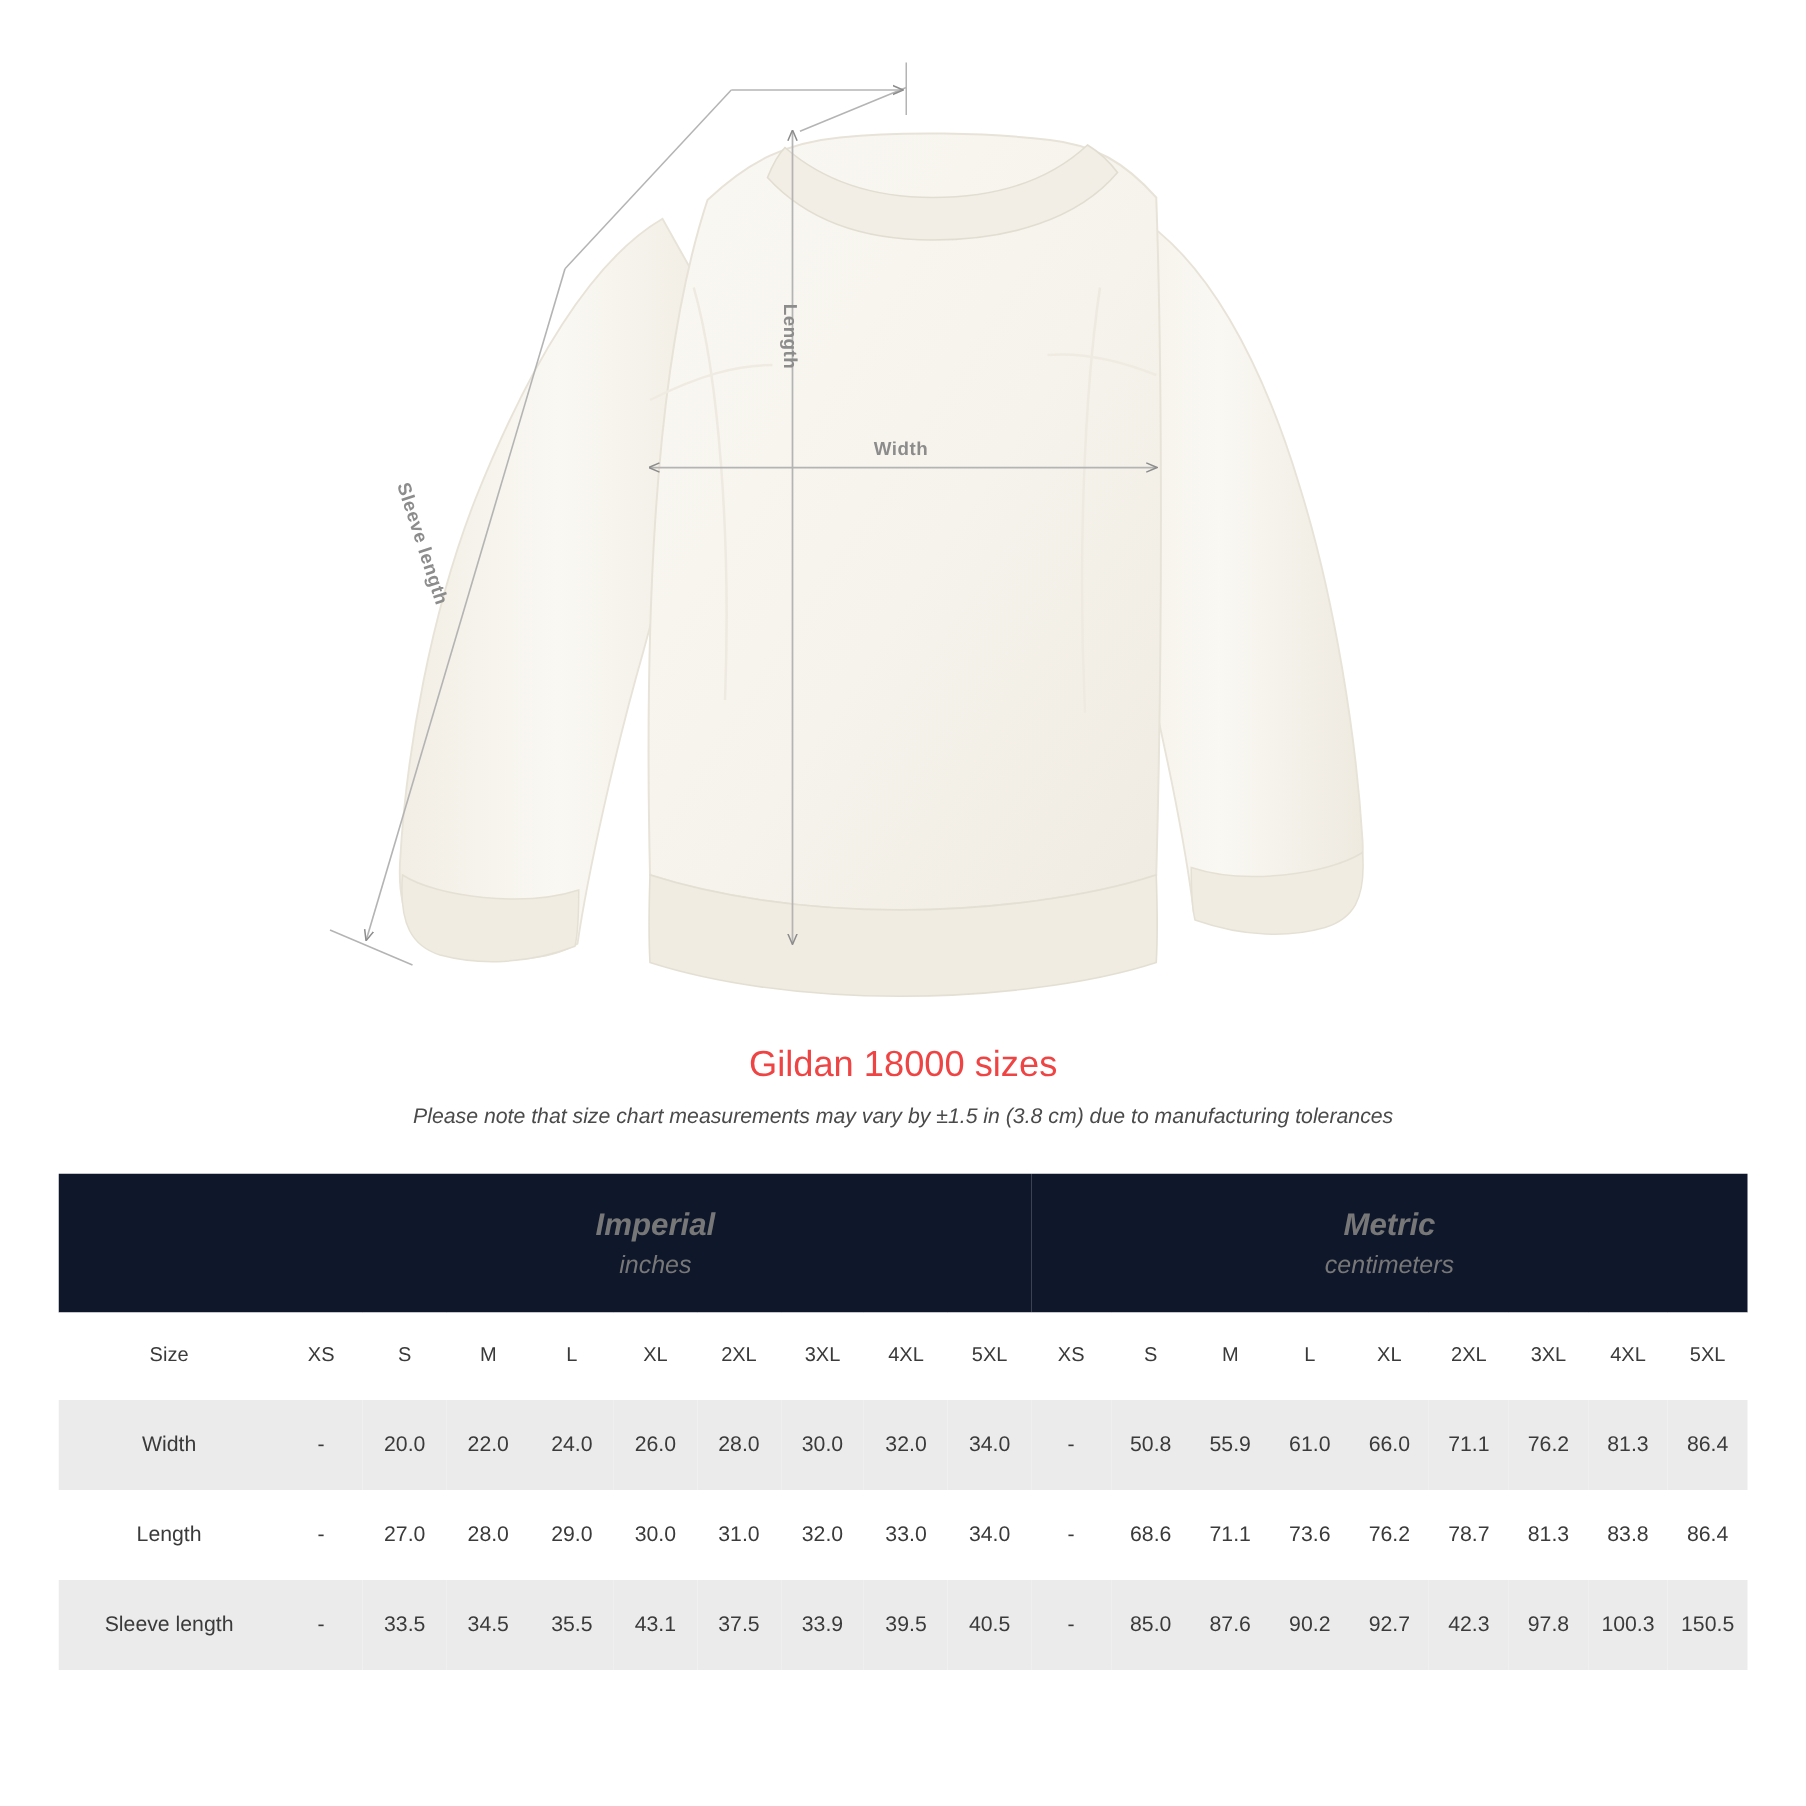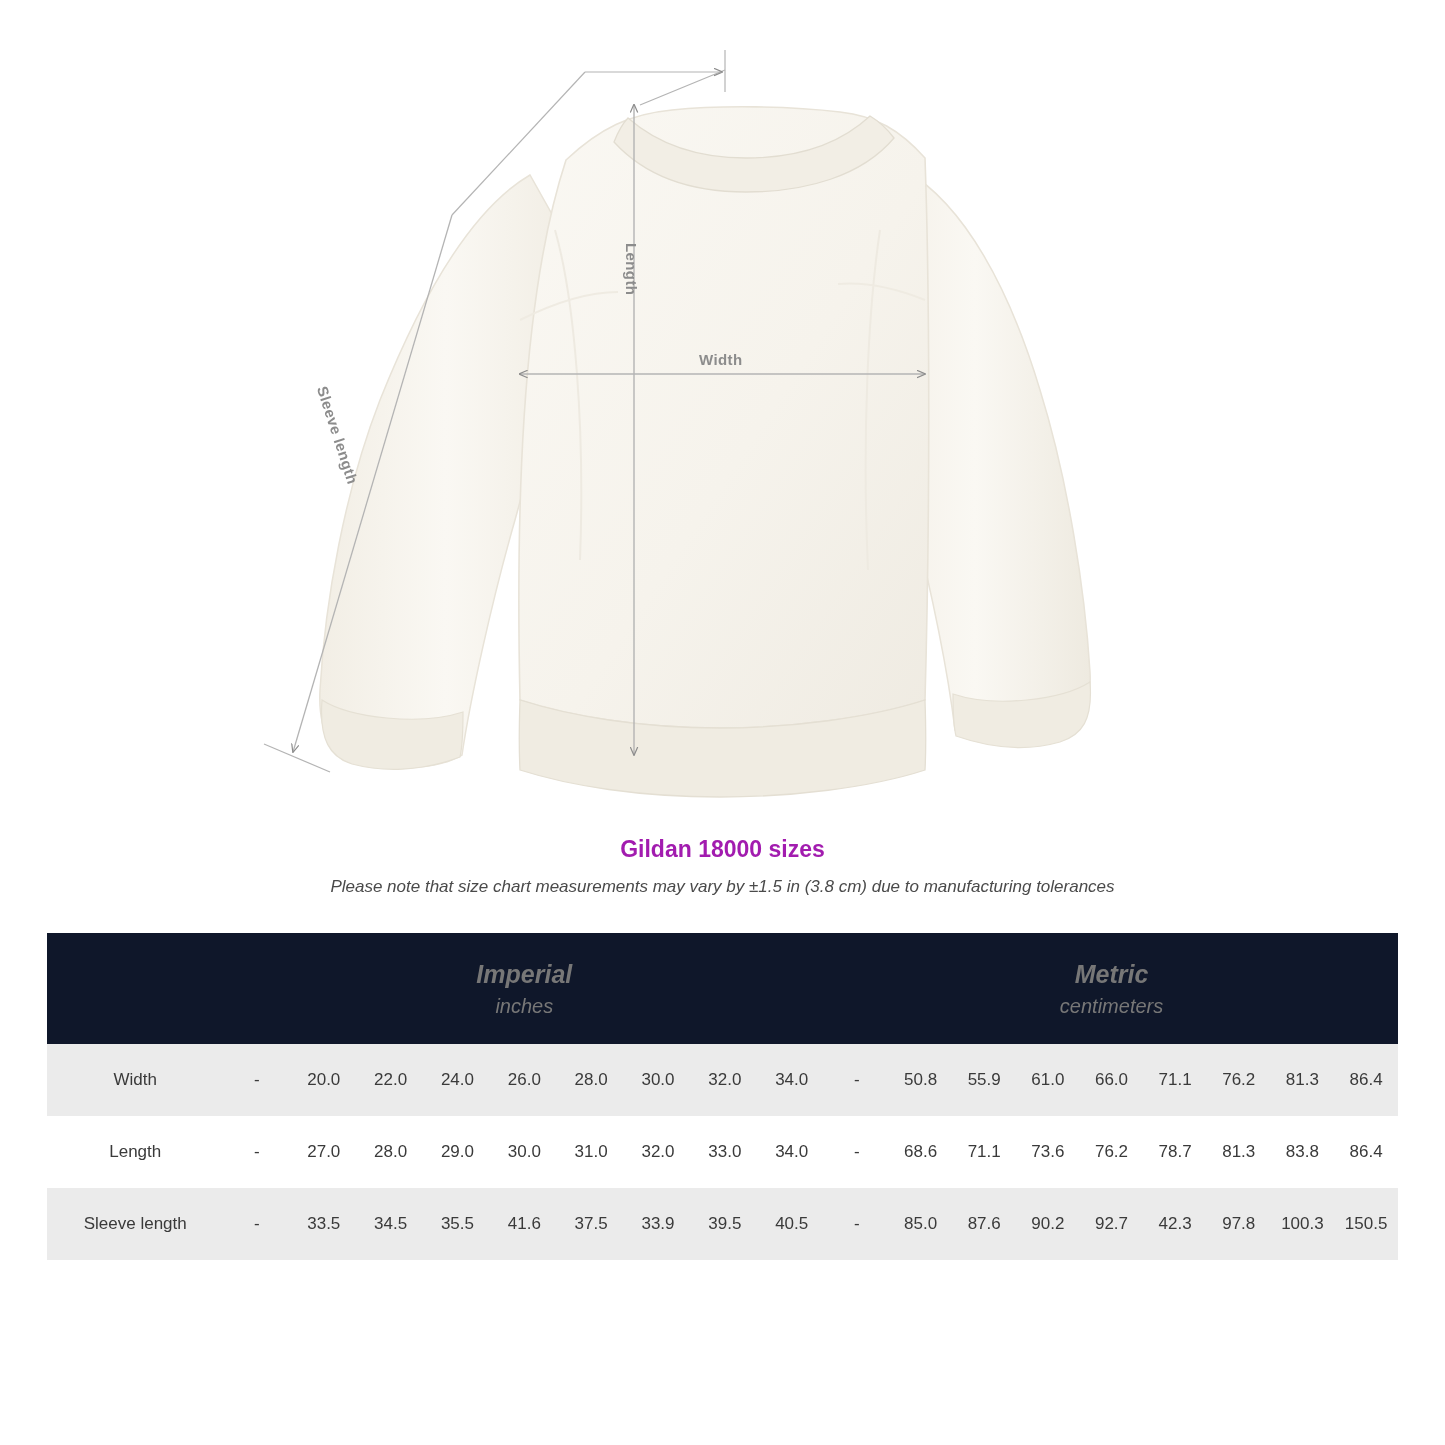--- a/index.html
+++ b/index.html
@@ -62,23 +62,23 @@
     transform: rotate(72deg);
     transform-origin: left top;
   }
 
   
   .title-block {
     text-align: center;
     margin-top: 6px;
   }
   .chart-title {
-    font-size: 23px;
-    font-weight: bold;
-    color: #a21caf;
+    font-size: 29px;
+    font-weight: normal;
+    color: #ef4444;
     margin: 0 0 14px 0;
   }
   .chart-note {
     font-size: 17px;
     font-style: italic;
     color: #4a4a4a;
     margin: 0;
   }
 
   
@@ -249,20 +249,41 @@
           <td colspan="9">
             <div class="sys-name">Imperial</div>
             <div class="sys-unit">inches</div>
           </td>
           <td colspan="9">
             <div class="sys-name">Metric</div>
             <div class="sys-unit">centimeters</div>
           </td>
         </tr>
 
+        <tr class="hdr-row">
+          <td class="rowlabel">Size</td>
+          <td>XS</td>
+          <td>S</td>
+          <td>M</td>
+          <td>L</td>
+          <td>XL</td>
+          <td>2XL</td>
+          <td>3XL</td>
+          <td>4XL</td>
+          <td>5XL</td>
+          <td>XS</td>
+          <td>S</td>
+          <td>M</td>
+          <td>L</td>
+          <td>XL</td>
+          <td>2XL</td>
+          <td>3XL</td>
+          <td>4XL</td>
+          <td>5XL</td>
+        </tr>
 
         <tr class="data-row shaded">
           <td class="rowlabel">Width</td>
           <td>-</td>
           <td>20.0</td>
           <td>22.0</td>
           <td>24.0</td>
           <td>26.0</td>
           <td>28.0</td>
           <td>30.0</td>
@@ -300,21 +321,21 @@
           <td>83.8</td>
           <td>86.4</td>
         </tr>
 
         <tr class="data-row shaded">
           <td class="rowlabel">Sleeve length</td>
           <td>-</td>
           <td>33.5</td>
           <td>34.5</td>
           <td>35.5</td>
-          <td>41.6</td>
+          <td>43.1</td>
           <td>37.5</td>
           <td>33.9</td>
           <td>39.5</td>
           <td>40.5</td>
           <td>-</td>
           <td>85.0</td>
           <td>87.6</td>
           <td>90.2</td>
           <td>92.7</td>
           <td>42.3</td>

